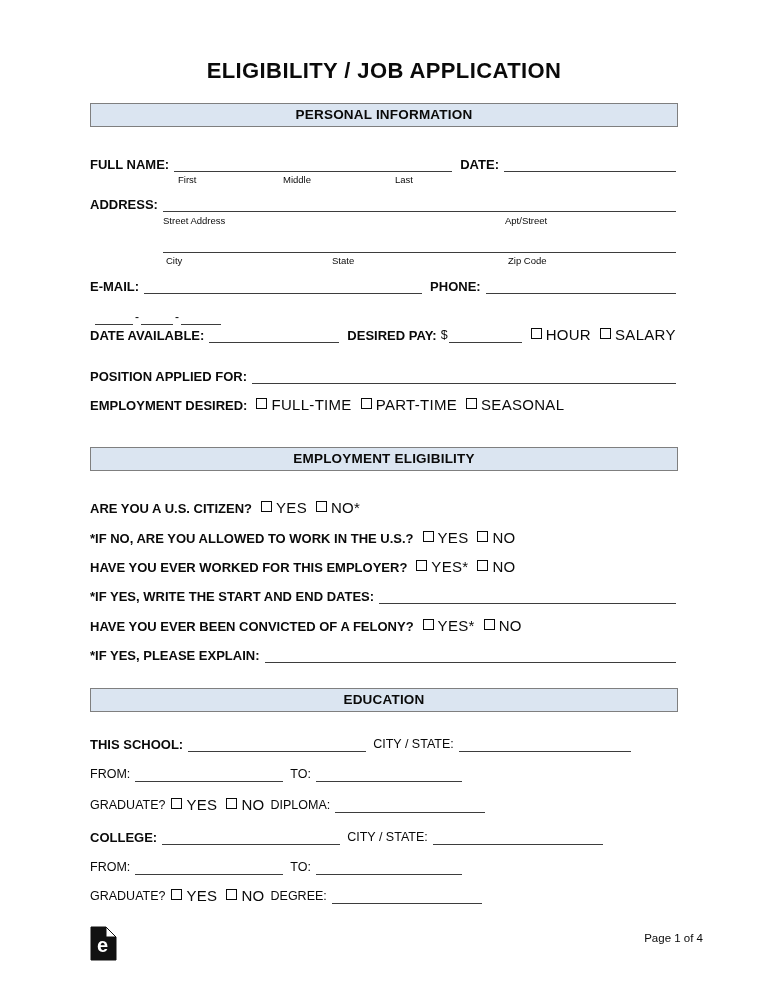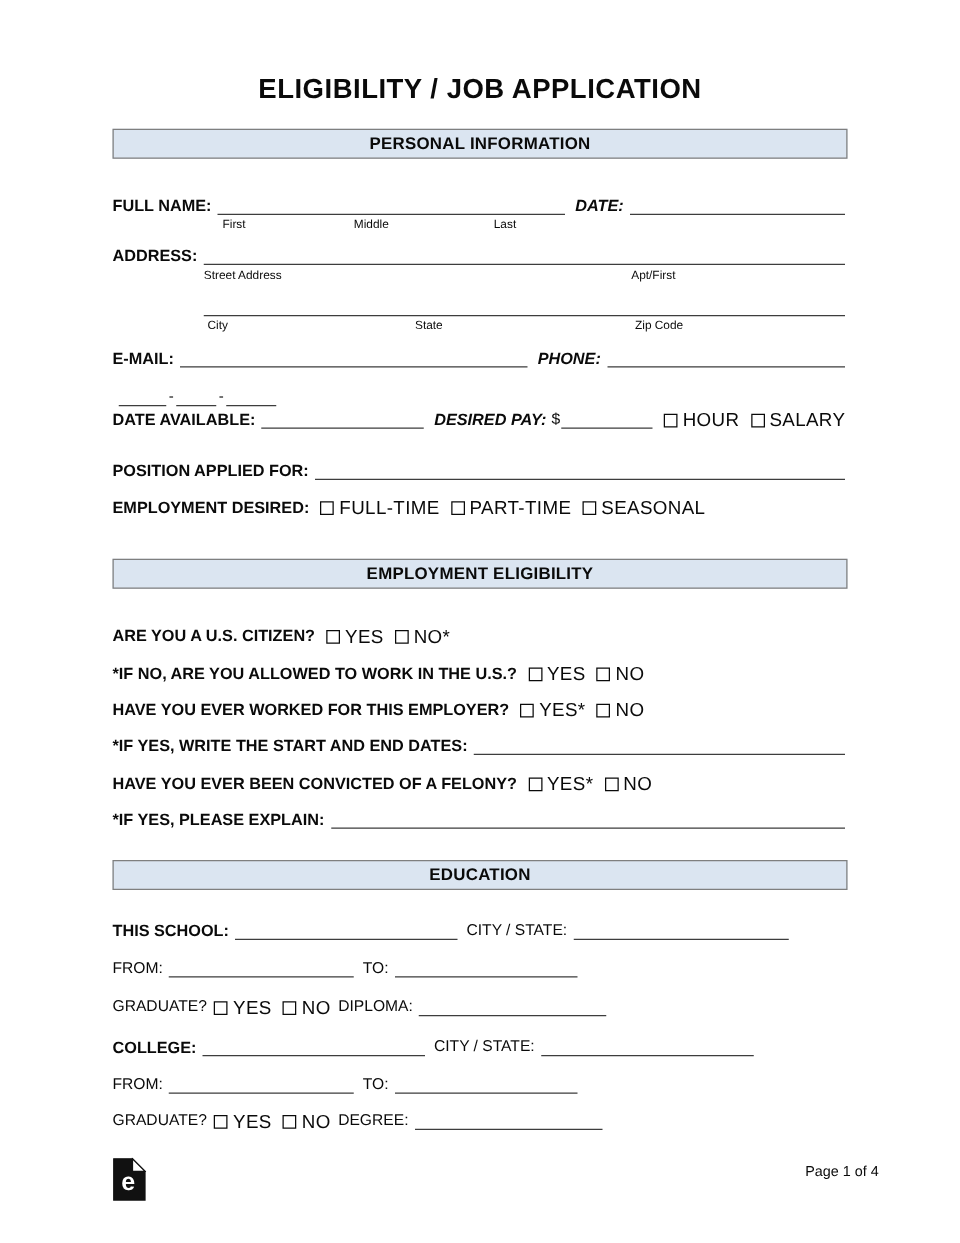--- a/index.html
+++ b/index.html
@@ -11,25 +11,25 @@
     position:absolute;top:58px;left:0;width:100%;margin:0;text-align:center;
     font-size:22px;font-weight:700;letter-spacing:.4px;
   }
   .banner{
     position:absolute;left:90px;width:586px;height:22px;background:#dbe5f1;
     border:1px solid #7f7f7f;text-align:center;font-weight:700;font-size:13.5px;
     line-height:22px;letter-spacing:.2px;
   }
   .row{
     position:absolute;left:90px;right:92px;height:15px;display:flex;
-    align-items:flex-end;white-space:nowrap;font-size:13px;line-height:15px;
+    white-space:nowrap;font-size:13px;line-height:15px;
   }
   .b{font-weight:700;}
   .r{font-weight:400;font-size:12.5px;}
-  .gap{margin-left:8px;font-style:italic;}
+  .gap{margin-left:8px;}
   .blank{
     display:inline-block;height:14px;border-bottom:1.3px solid #3d3d3d;
     margin-left:5px;flex:0 0 auto;
   }
   .fill{flex:1 1 auto;}
   .cb{
     width:9px;height:9px;border:1.4px solid #0a0a0a;background:#fff;
     margin:0 4px 1px 9px;flex:0 0 auto;
   }
   .opt{font-size:15px;line-height:13px;letter-spacing:.3px;}
@@ -59,21 +59,21 @@
   </div>
   <span class="sub" style="top:174px;left:178px">First</span>
   <span class="sub" style="top:174px;left:283px">Middle</span>
   <span class="sub" style="top:174px;left:395px">Last</span>
 
   <div class="row" style="top:197px">
     <span class="b">ADDRESS:</span>
     <span class="blank fill"></span>
   </div>
   <span class="sub" style="top:215px;left:163px">Street Address</span>
-  <span class="sub" style="top:215px;left:505px">Apt/First</span>
+  <span class="sub" style="top:215px;left:505px">Apt/Street</span>
 
   <div class="row" style="top:238px">
     <span class="blank fill" style="margin-left:73px"></span>
   </div>
   <span class="sub" style="top:255px;left:166px">City</span>
   <span class="sub" style="top:255px;left:332px">State</span>
   <span class="sub" style="top:255px;left:508px">Zip Code</span>
 
   <div class="row" style="top:279px">
     <span class="b">E-MAIL:</span>

